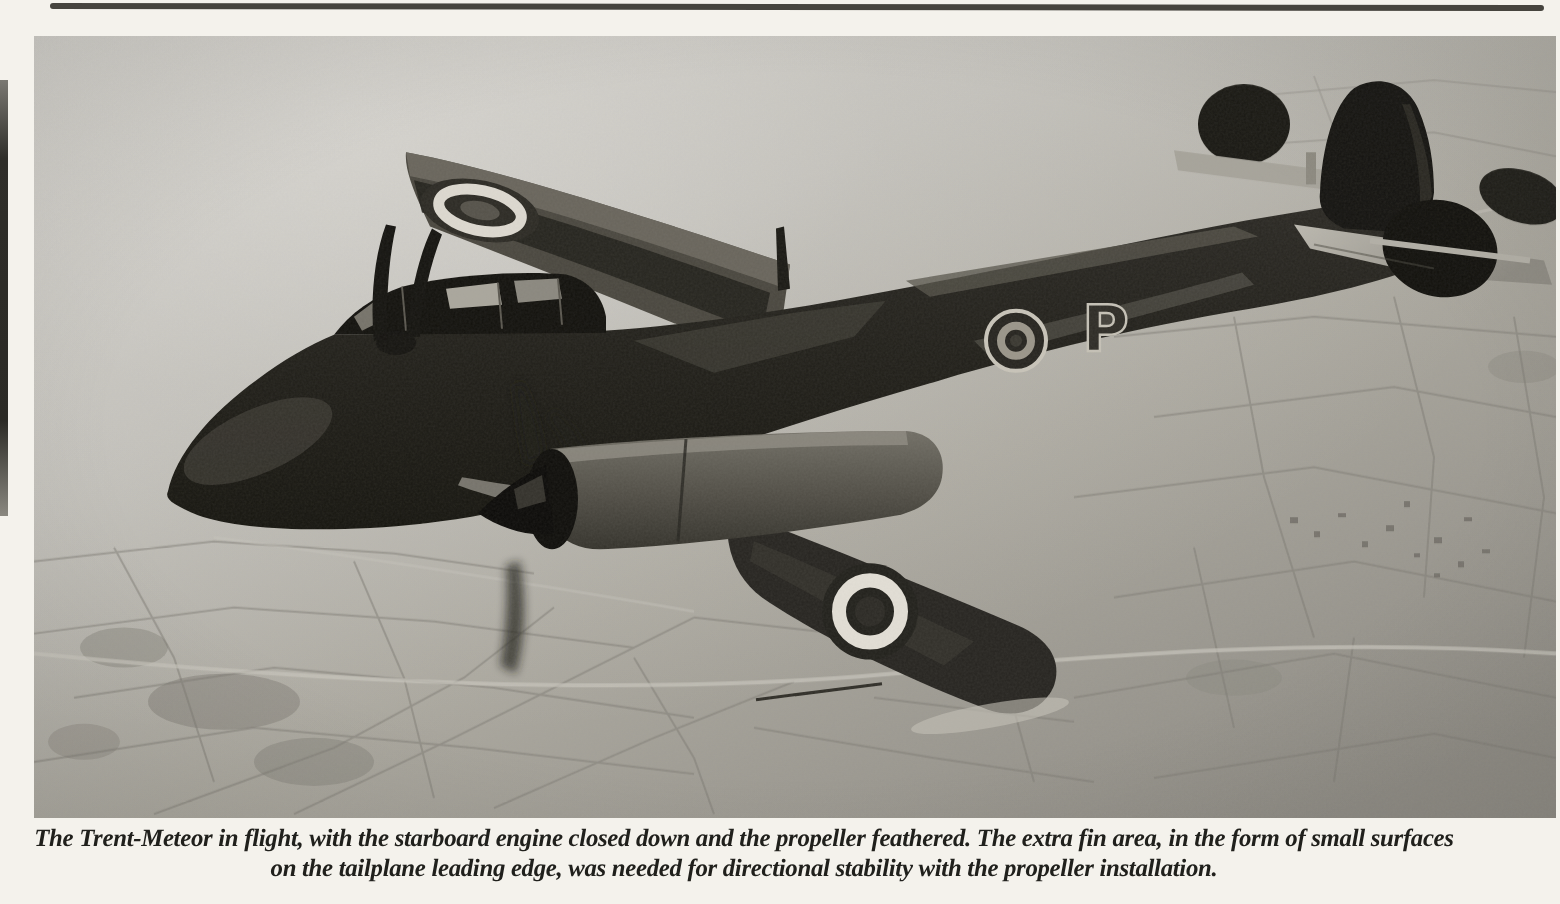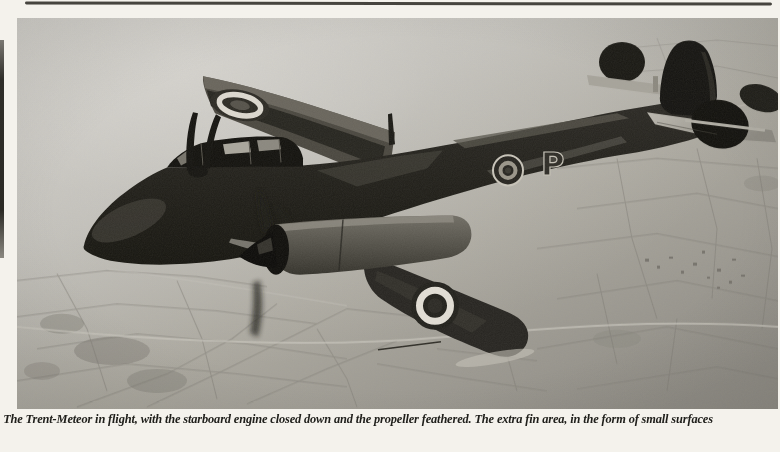--- a/index.html
+++ b/index.html
@@ -2,21 +2,21 @@
 <html><head>
 <meta charset="utf-8">
 <style>
   html,body{margin:0;padding:0;}
   body{background:#f4f2ec;font-family:"Liberation Serif","DejaVu Serif",serif;}
   .page{position:relative;width:780px;height:452px;background:#f4f2ec;overflow:hidden;}
   .scan-line-top{position:absolute;left:25px;top:2px;width:747px;height:3px;background:#46443e;border-radius:2px;transform:rotate(0.08deg);}
   .gutter-strip{position:absolute;left:0;top:40px;width:4px;height:218px;background:linear-gradient(#7a7872,#2f2e29 18%,#2b2a25 78%,#8a8880);}
   .photo{position:absolute;left:17px;top:18px;width:761px;height:391px;margin:0;}
   .photo svg{display:block;width:100%;height:100%;}
-  .caption{position:absolute;left:2px;top:412px;width:712px;text-align:center;color:#20201c;
+  .caption{position:absolute;left:16px;top:412px;width:712px;text-align:center;color:#20201c;
            font-style:italic;font-weight:600;font-size:12.4px;line-height:15px;letter-spacing:-0.15px;}
   .caption .cap-line{display:block;white-space:nowrap;}
 </style>
 </head>
 <body>
 
 <div class="page">
 
   <div class="scan-line-top"></div>
   <div class="gutter-strip"></div>
@@ -213,15 +213,16 @@
         </g>
       </g>
 
       <rect x="0" y="0" width="761" height="390" filter="url(#grain)" opacity="0.22"></rect>
       <rect x="0" y="0" width="761" height="390" fill="url(#vignette)"></rect>
     </svg>
   </figure>
 
   <div class="caption">
     <span class="cap-line">The Trent-Meteor in flight, with the starboard engine closed down and the propeller feathered. The extra fin area, in the form of small surfaces</span>
+    <span class="cap-line">on the tailplane leading edge, was needed for directional stability with the propeller installation.</span>
   </div>
 
 </div>
 
 </body></html>

